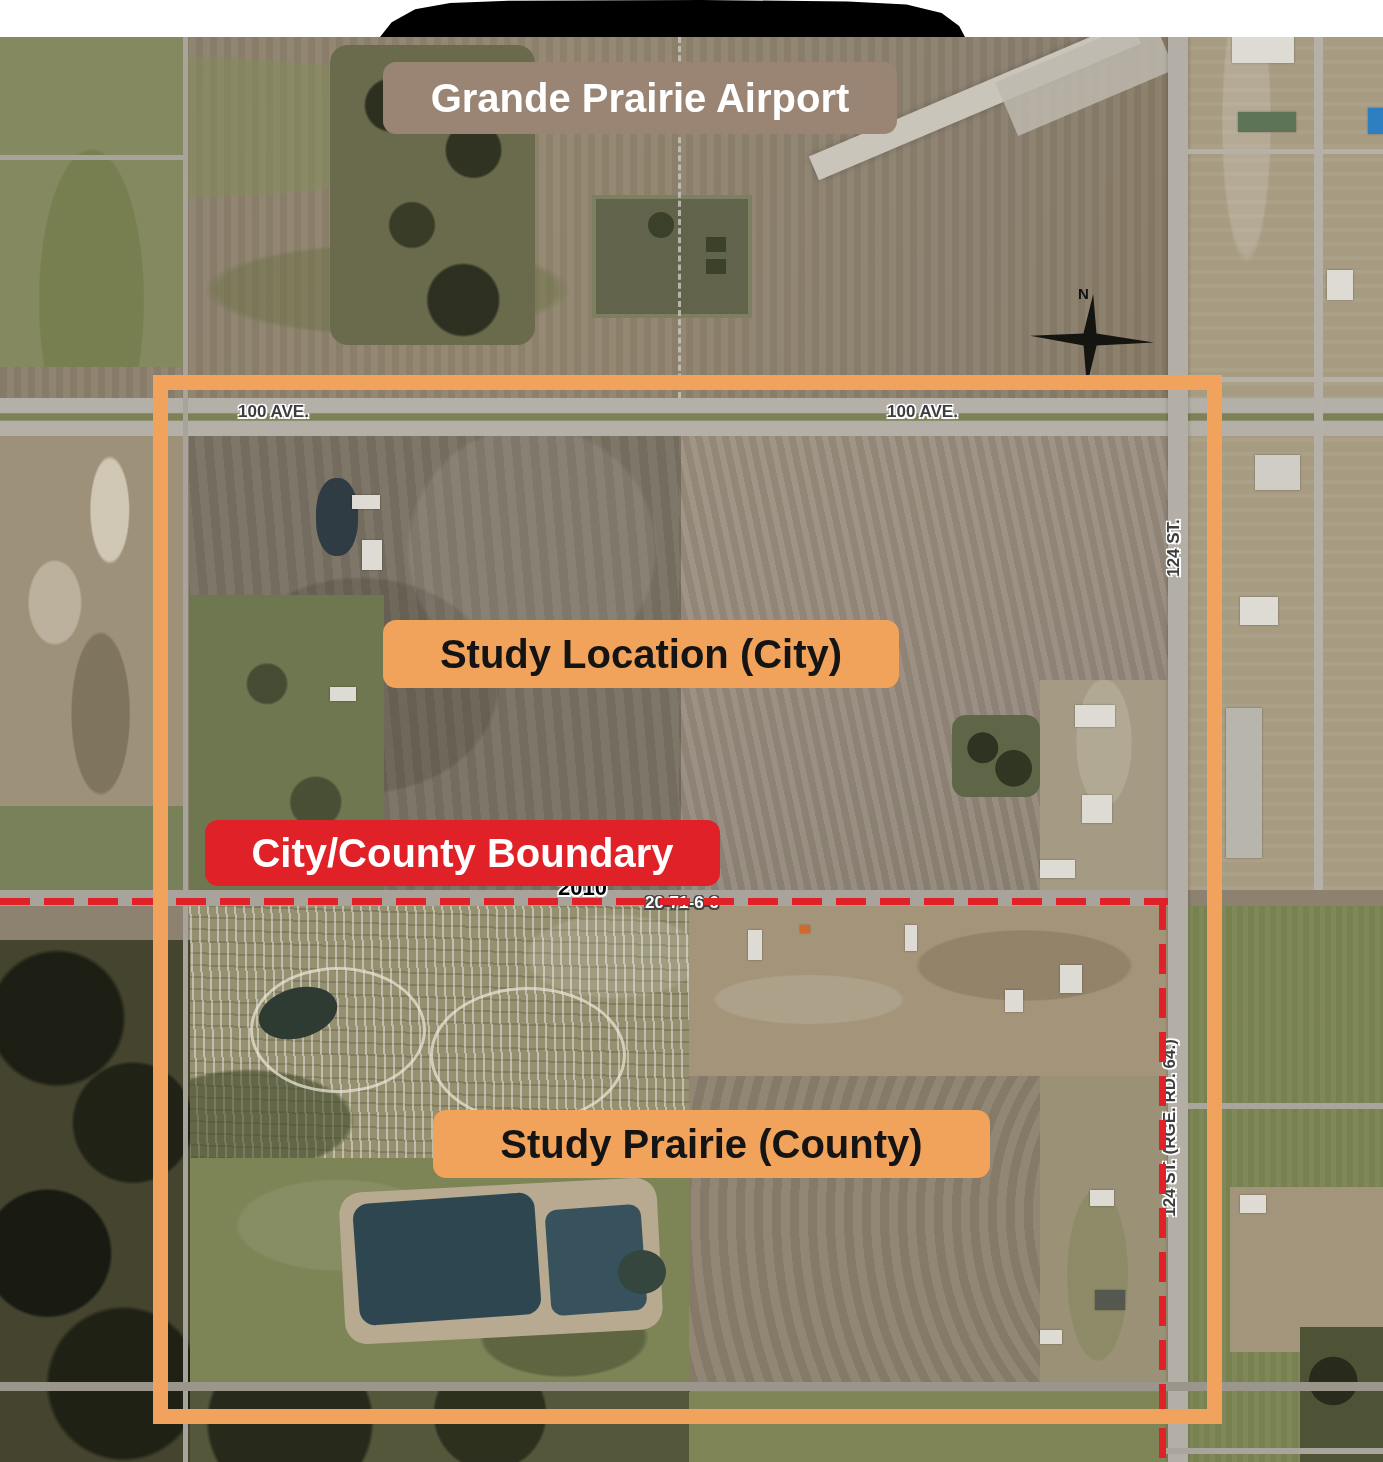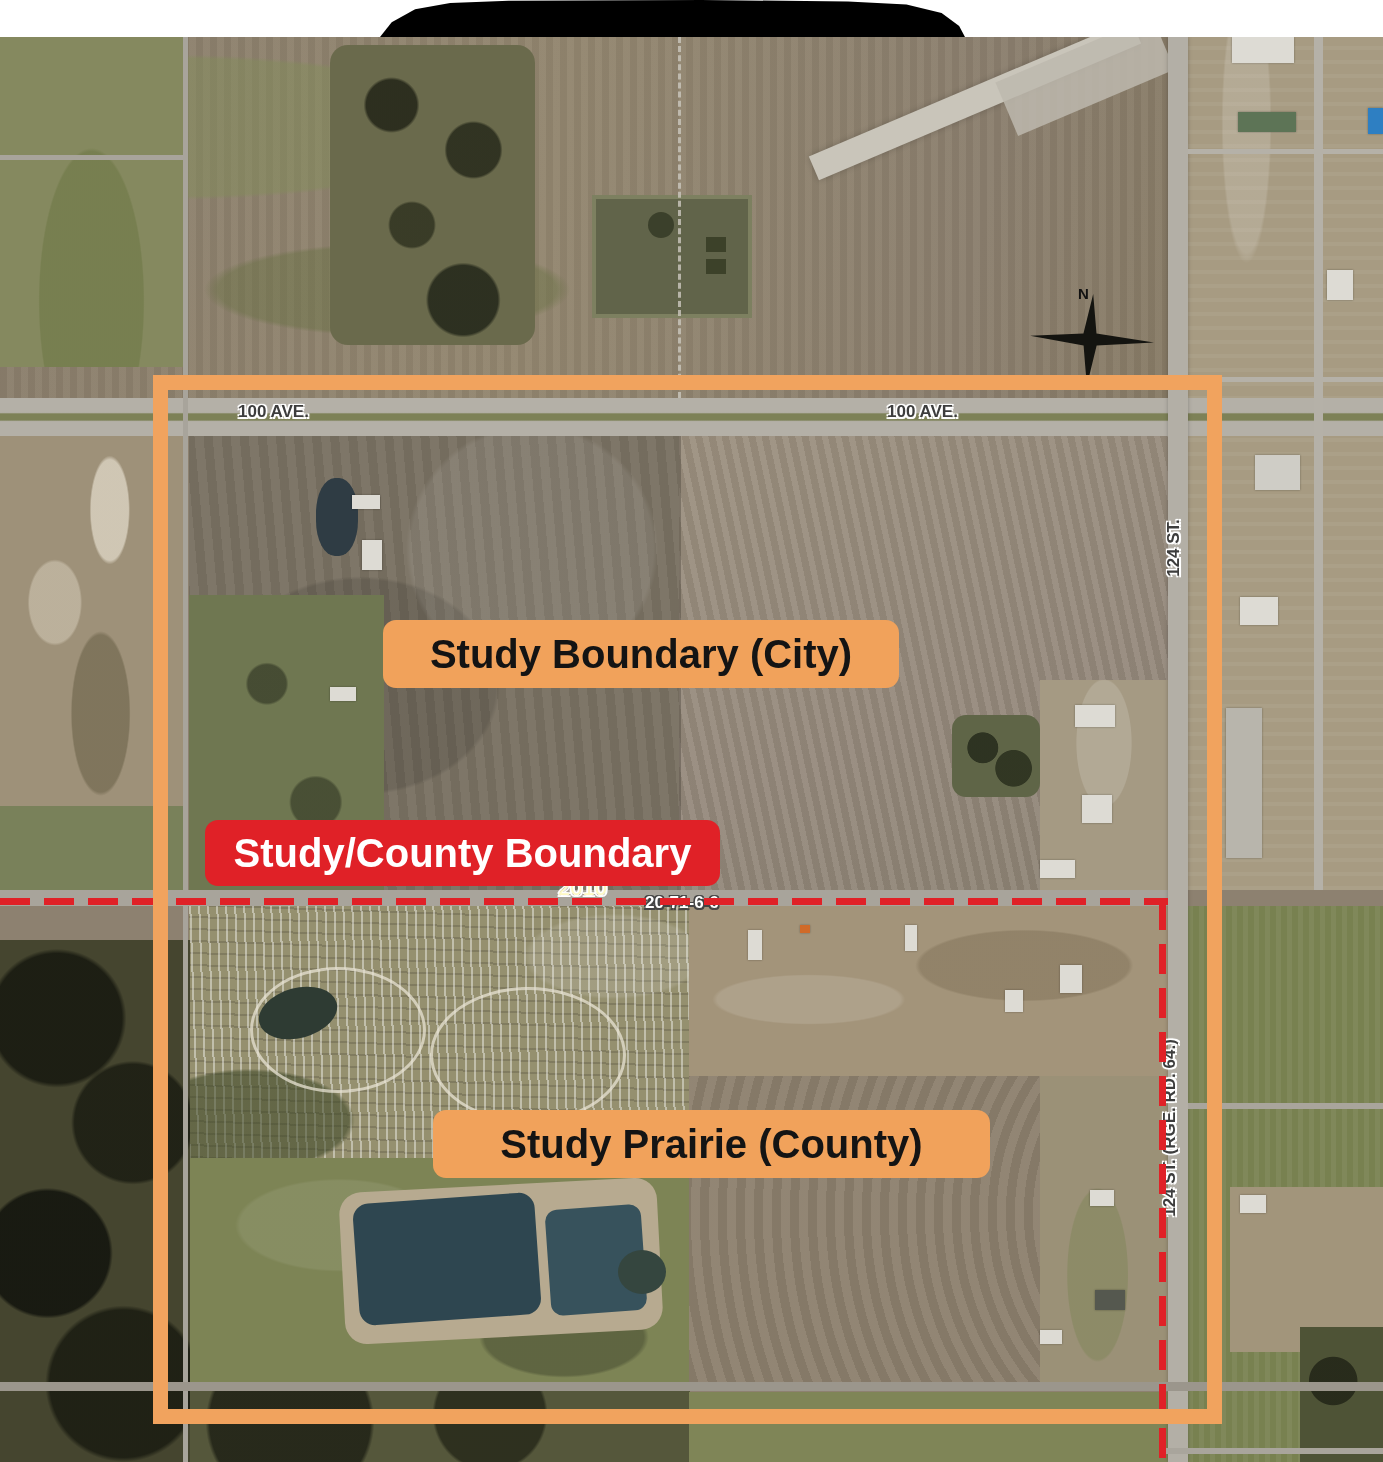--- a/index.html
+++ b/index.html
@@ -155,21 +155,21 @@
      color:#ffffff;font-size:40px;}
   .label-county{left:433px;top:1073px;width:557px;height:68px;background:#F1A25B;
      color:#141414;font-size:40px;}
   .road-label{z-index:4;font-weight:700;font-size:17px;color:#3d3d3d;white-space:nowrap;
      text-shadow:-1.5px -1.5px 0 #fff,1.5px -1.5px 0 #fff,-1.5px 1.5px 0 #fff,1.5px 1.5px 0 #fff,
                  0 0 3px #fff,0 0 3px #fff;}
   .lbl-ave-w{left:238px;top:365px;}
   .lbl-ave-e{left:887px;top:365px;}
   .lbl-124{left:1174px;top:511px;transform:translate(-50%,-50%) rotate(-90deg);transform-origin:center;}
   .lbl-124-rge{left:1170px;top:1091px;transform:translate(-50%,-50%) rotate(-90deg);transform-origin:center;}
-  .lbl-2010{left:558px;top:838px;z-index:4;font-weight:400;font-size:22px;color:#fef9c3;white-space:nowrap;
+  .lbl-2010{left:558px;top:838px;z-index:4;font-weight:700;font-size:22px;color:#000000;white-space:nowrap;
      text-shadow:-1.5px -1.5px 0 #fff,1.5px -1.5px 0 #fff,-1.5px 1.5px 0 #fff,1.5px 1.5px 0 #fff;}
   .lbl-section{left:645px;top:856px;z-index:4;font-weight:700;font-size:17px;color:#ffffff;white-space:nowrap;
      text-shadow:-1.5px -1.5px 0 #444,1.5px -1.5px 0 #444,-1.5px 1.5px 0 #444,1.5px 1.5px 0 #444;}
   
   .north-arrow{left:1018px;top:218px;width:145px;height:135px;z-index:4;}
   .north-n{position:absolute;left:60px;top:30px;font-weight:700;font-size:15px;color:#111;}
   
   .top-black{left:380px;top:0;width:585px;height:37px;background:#000;z-index:10;
      clip-path:polygon(0% 100%, 2% 60%, 6% 25%, 12% 8%, 22% 2%, 55% 0%, 80% 4%, 90% 12%, 96% 35%, 99% 70%, 100% 100%);}
 </style>
@@ -269,19 +269,20 @@
       <div class="north-n">N</div>
     </div>
 
     <div class="patch road-label lbl-ave-w">100 AVE.</div>
     <div class="patch road-label lbl-ave-e">100 AVE.</div>
     <div class="patch road-label lbl-124">124 ST.</div>
     <div class="patch road-label lbl-124-rge">124 ST. (RGE. RD. 64.)</div>
     <div class="patch lbl-2010">2010</div>
     <div class="patch lbl-section">20-71-6-6</div>
 
-    <div class="patch big-label label-city">Study Boundary (City)</div>
-    <div class="patch big-label label-boundary">Study/County Boundary</div>
+    <div class="patch big-label label-airport">Grande Prairie Airport</div>
+    <div class="patch big-label label-city">Study Location (City)</div>
+    <div class="patch big-label label-boundary">City/County Boundary</div>
     <div class="patch big-label label-county">Study Prairie (County)</div>
   </div>
 
   <div class="abs top-black"></div>
 </div>
 
 </body></html>

